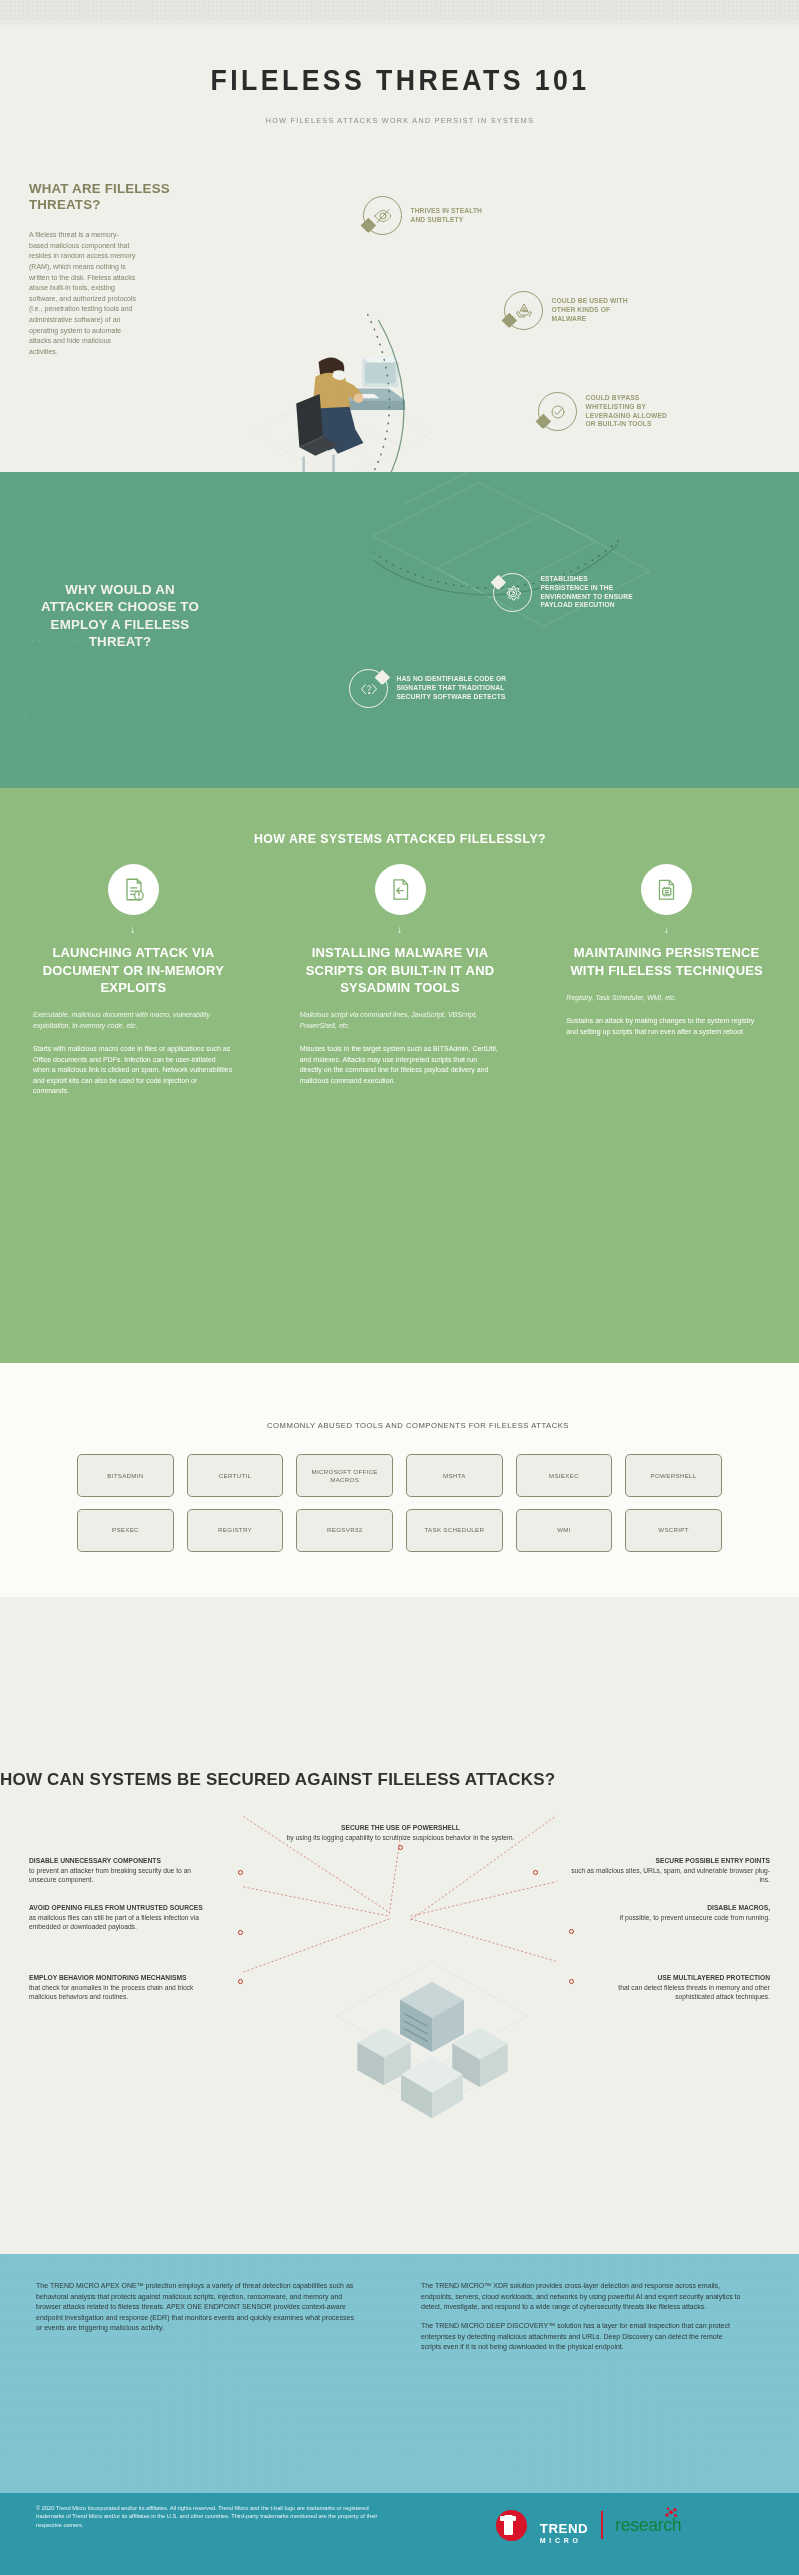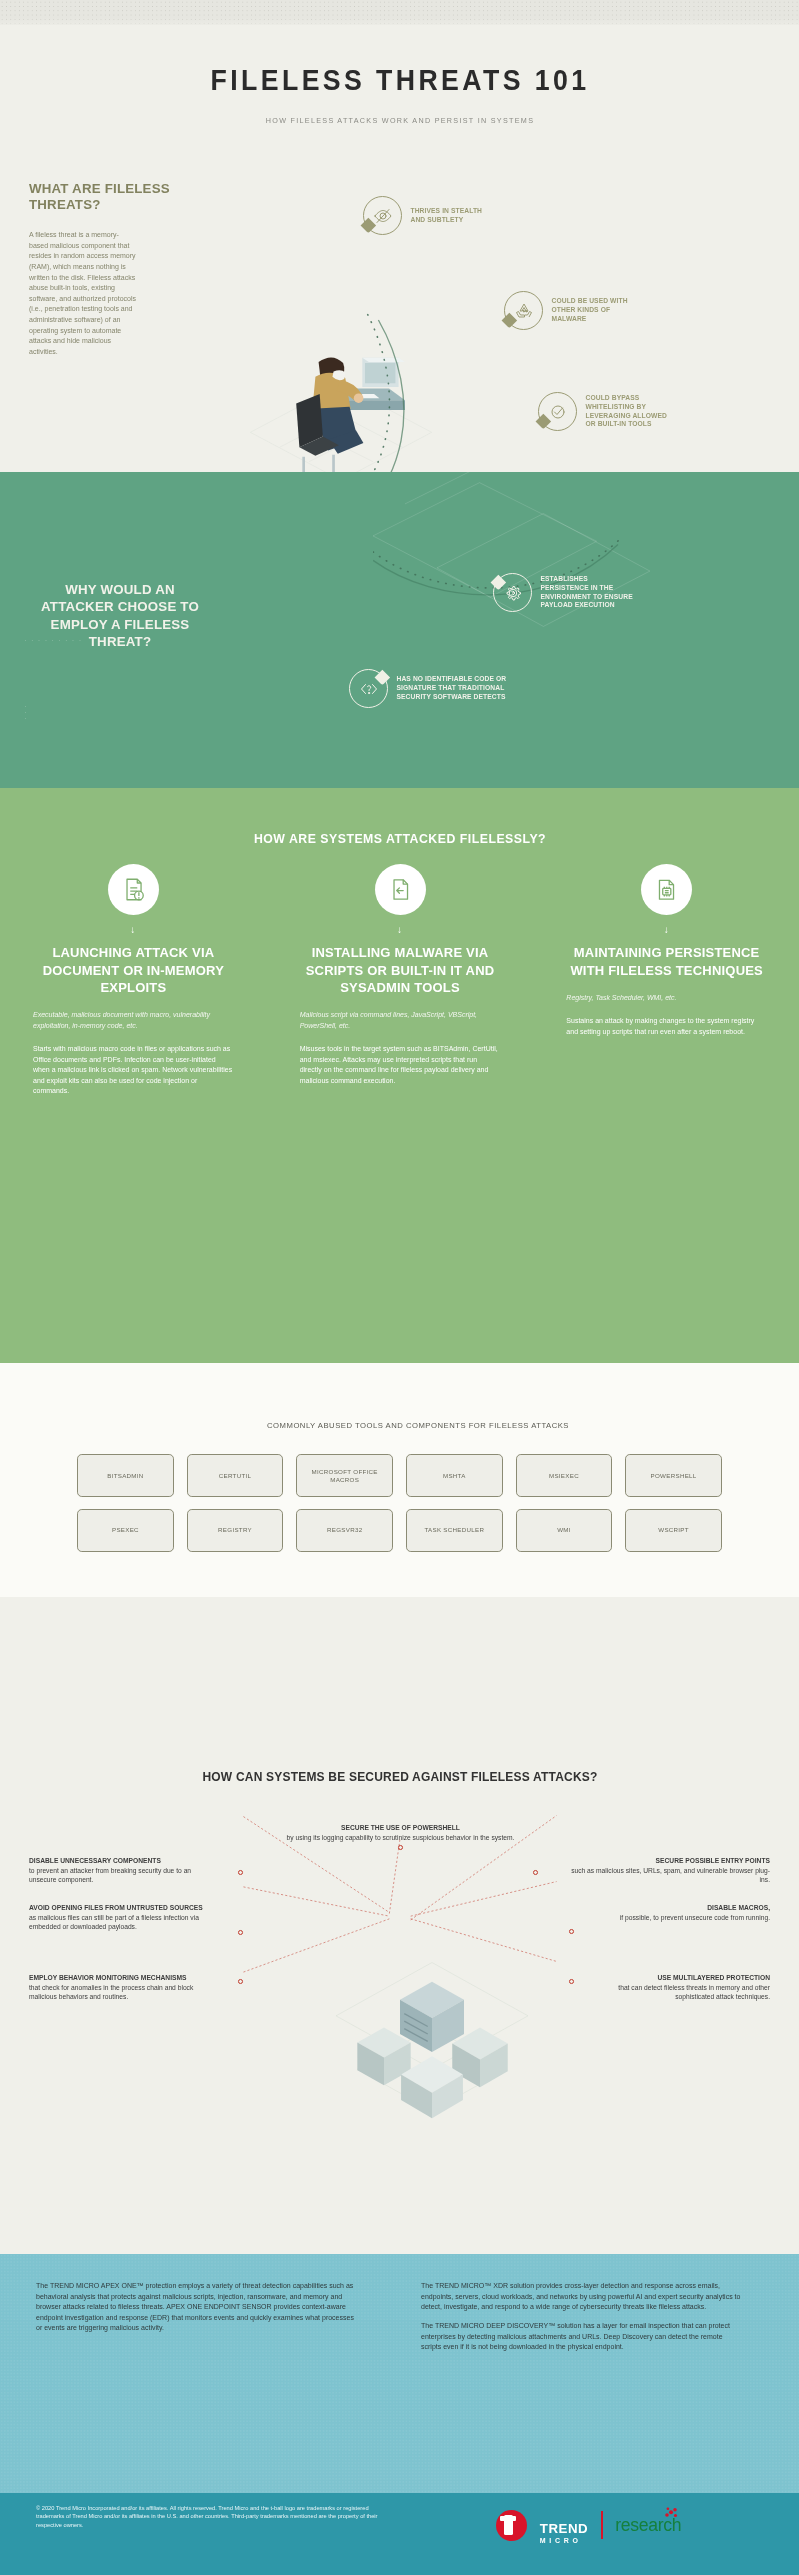--- a/index.html
+++ b/index.html
@@ -139,22 +139,22 @@
     height: 43px; border: 1.3px solid #8b8b74; border-radius: 4.8px;
     background: #eeeee8; display: flex; align-items: center; justify-content: center;
     text-align: center; font-size: 6.2px; color: #6a6a5c; letter-spacing: 0.3px;
     line-height: 1.28; padding: 2.1px;
     font-family: "Liberation Sans Narrow", "Liberation Sans", sans-serif;
   }
 
   
   .sec-secured { position: absolute; left: 0; top: 1597px; width: 800px; height: 657px; background: #f0f0ea; }
   .sec-title {
-    position: absolute; left: 0; top: 1770px; width: 800px; text-align: center;
-    font-size: 12px; font-weight: bold; color: #323232; letter-spacing: 0.2px;
+    position: absolute; left: 0; top: 1770px; width: 800px; text-align: left;
+    font-size: 17px; font-weight: bold; color: #323232; letter-spacing: 0.2px;
     font-family: "Liberation Sans Narrow", "Liberation Sans", sans-serif;
   }
   .tip { position: absolute; font-size: 6.7px; color: #3c3c3c; line-height: 1.42; }
   .tip b { font-weight: bold; }
   .tip.right { text-align: right; }
   .tip.center { text-align: center; }
   .tip-dot {
     position: absolute; width: 4.8px; height: 4.8px; border-radius: 50%;
     border: 1.1px solid #c0392b; background: #f0f0ea;
   }

